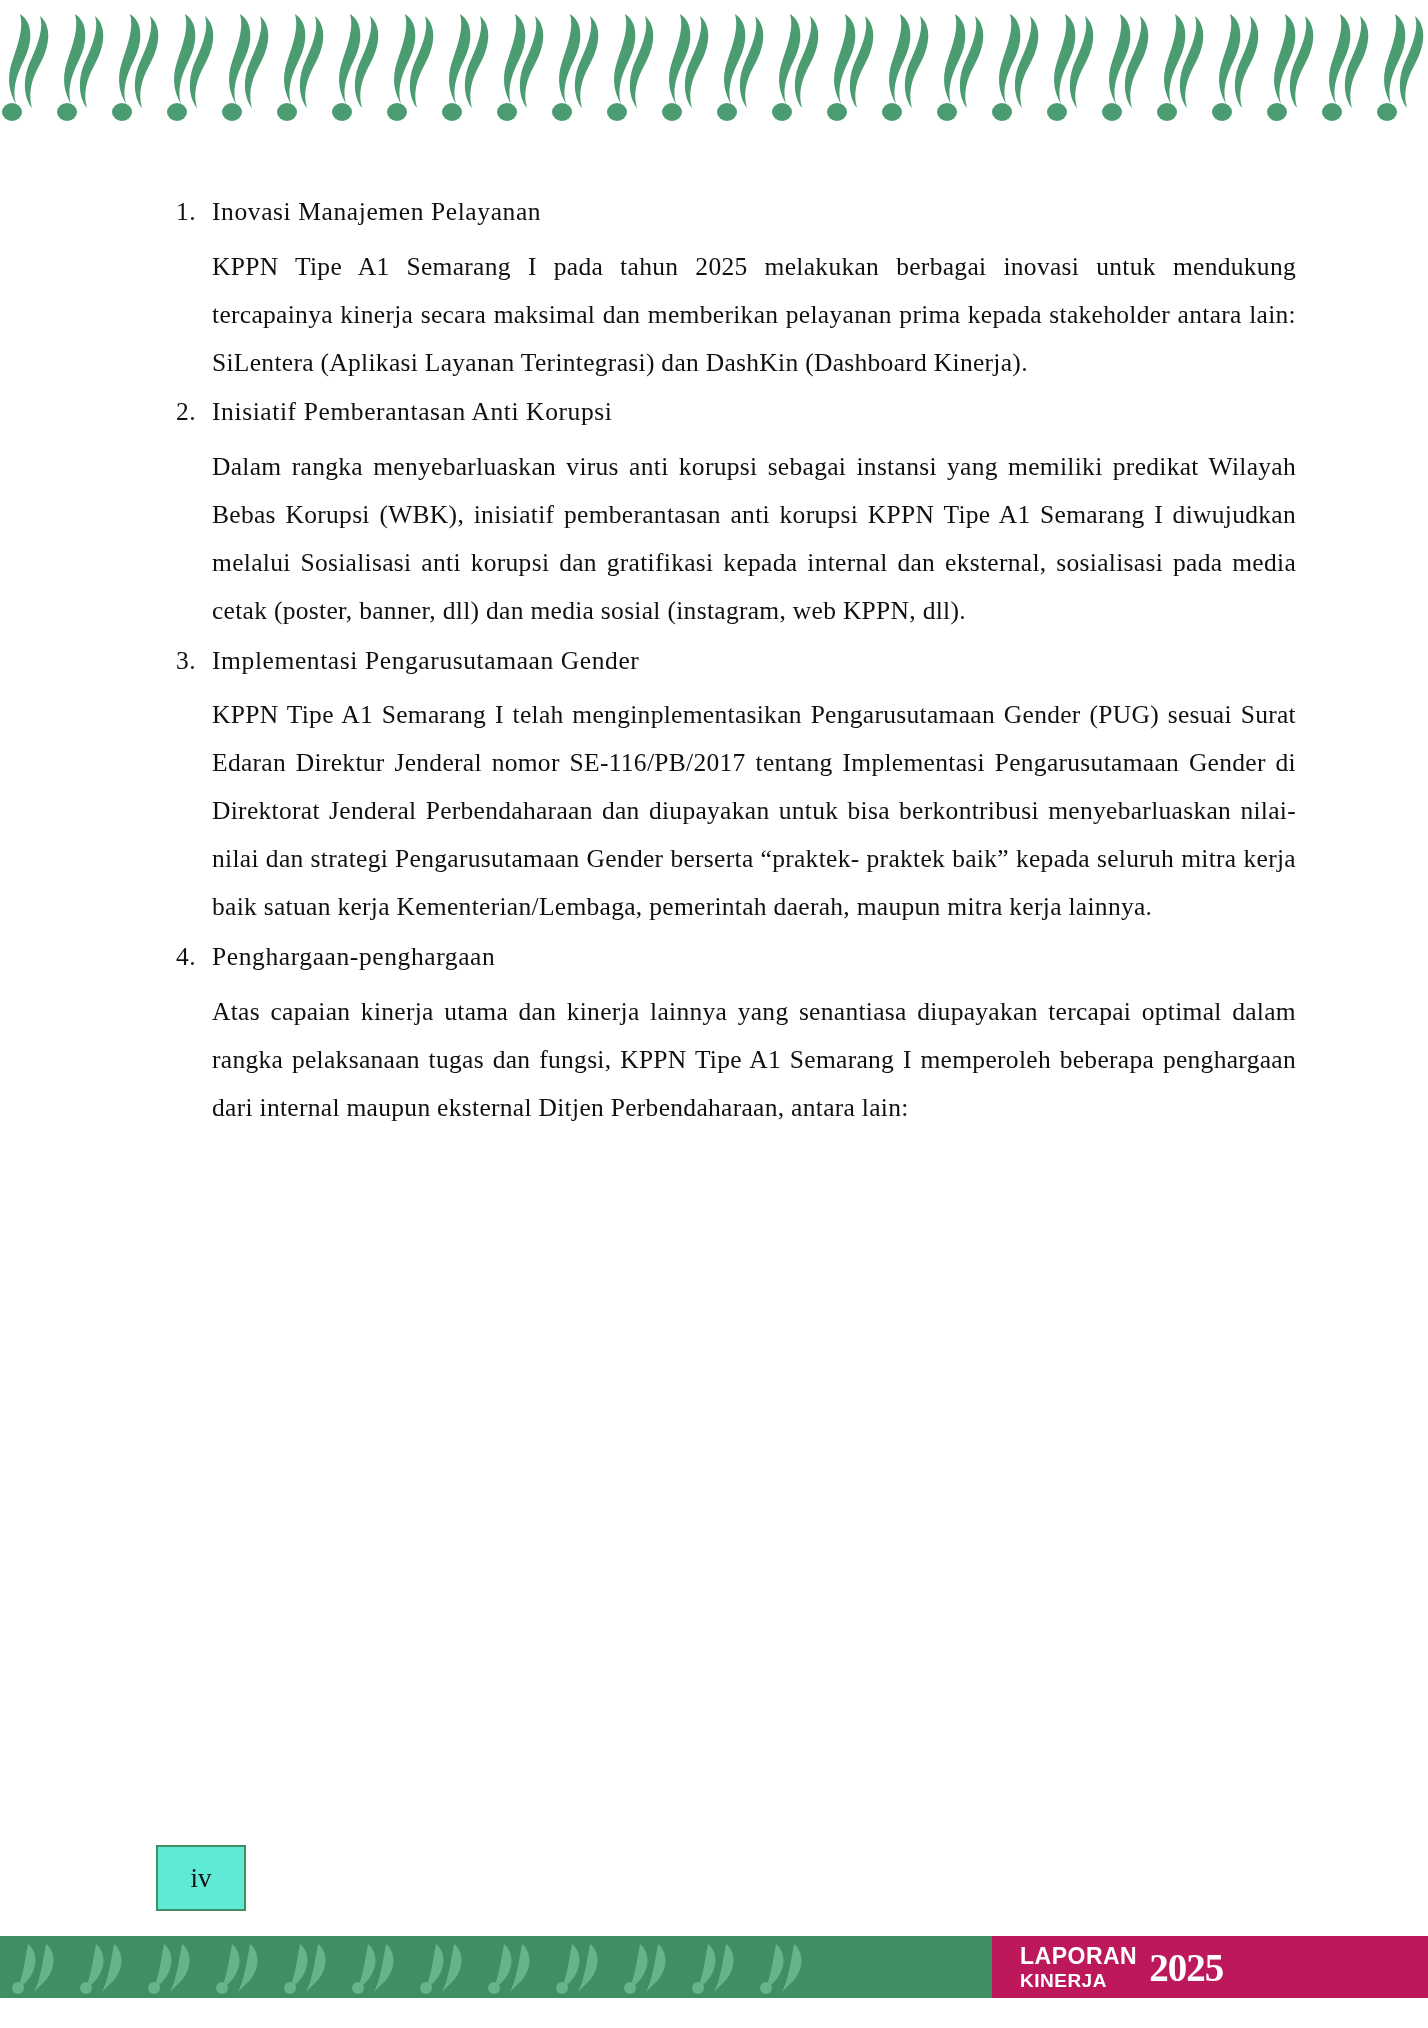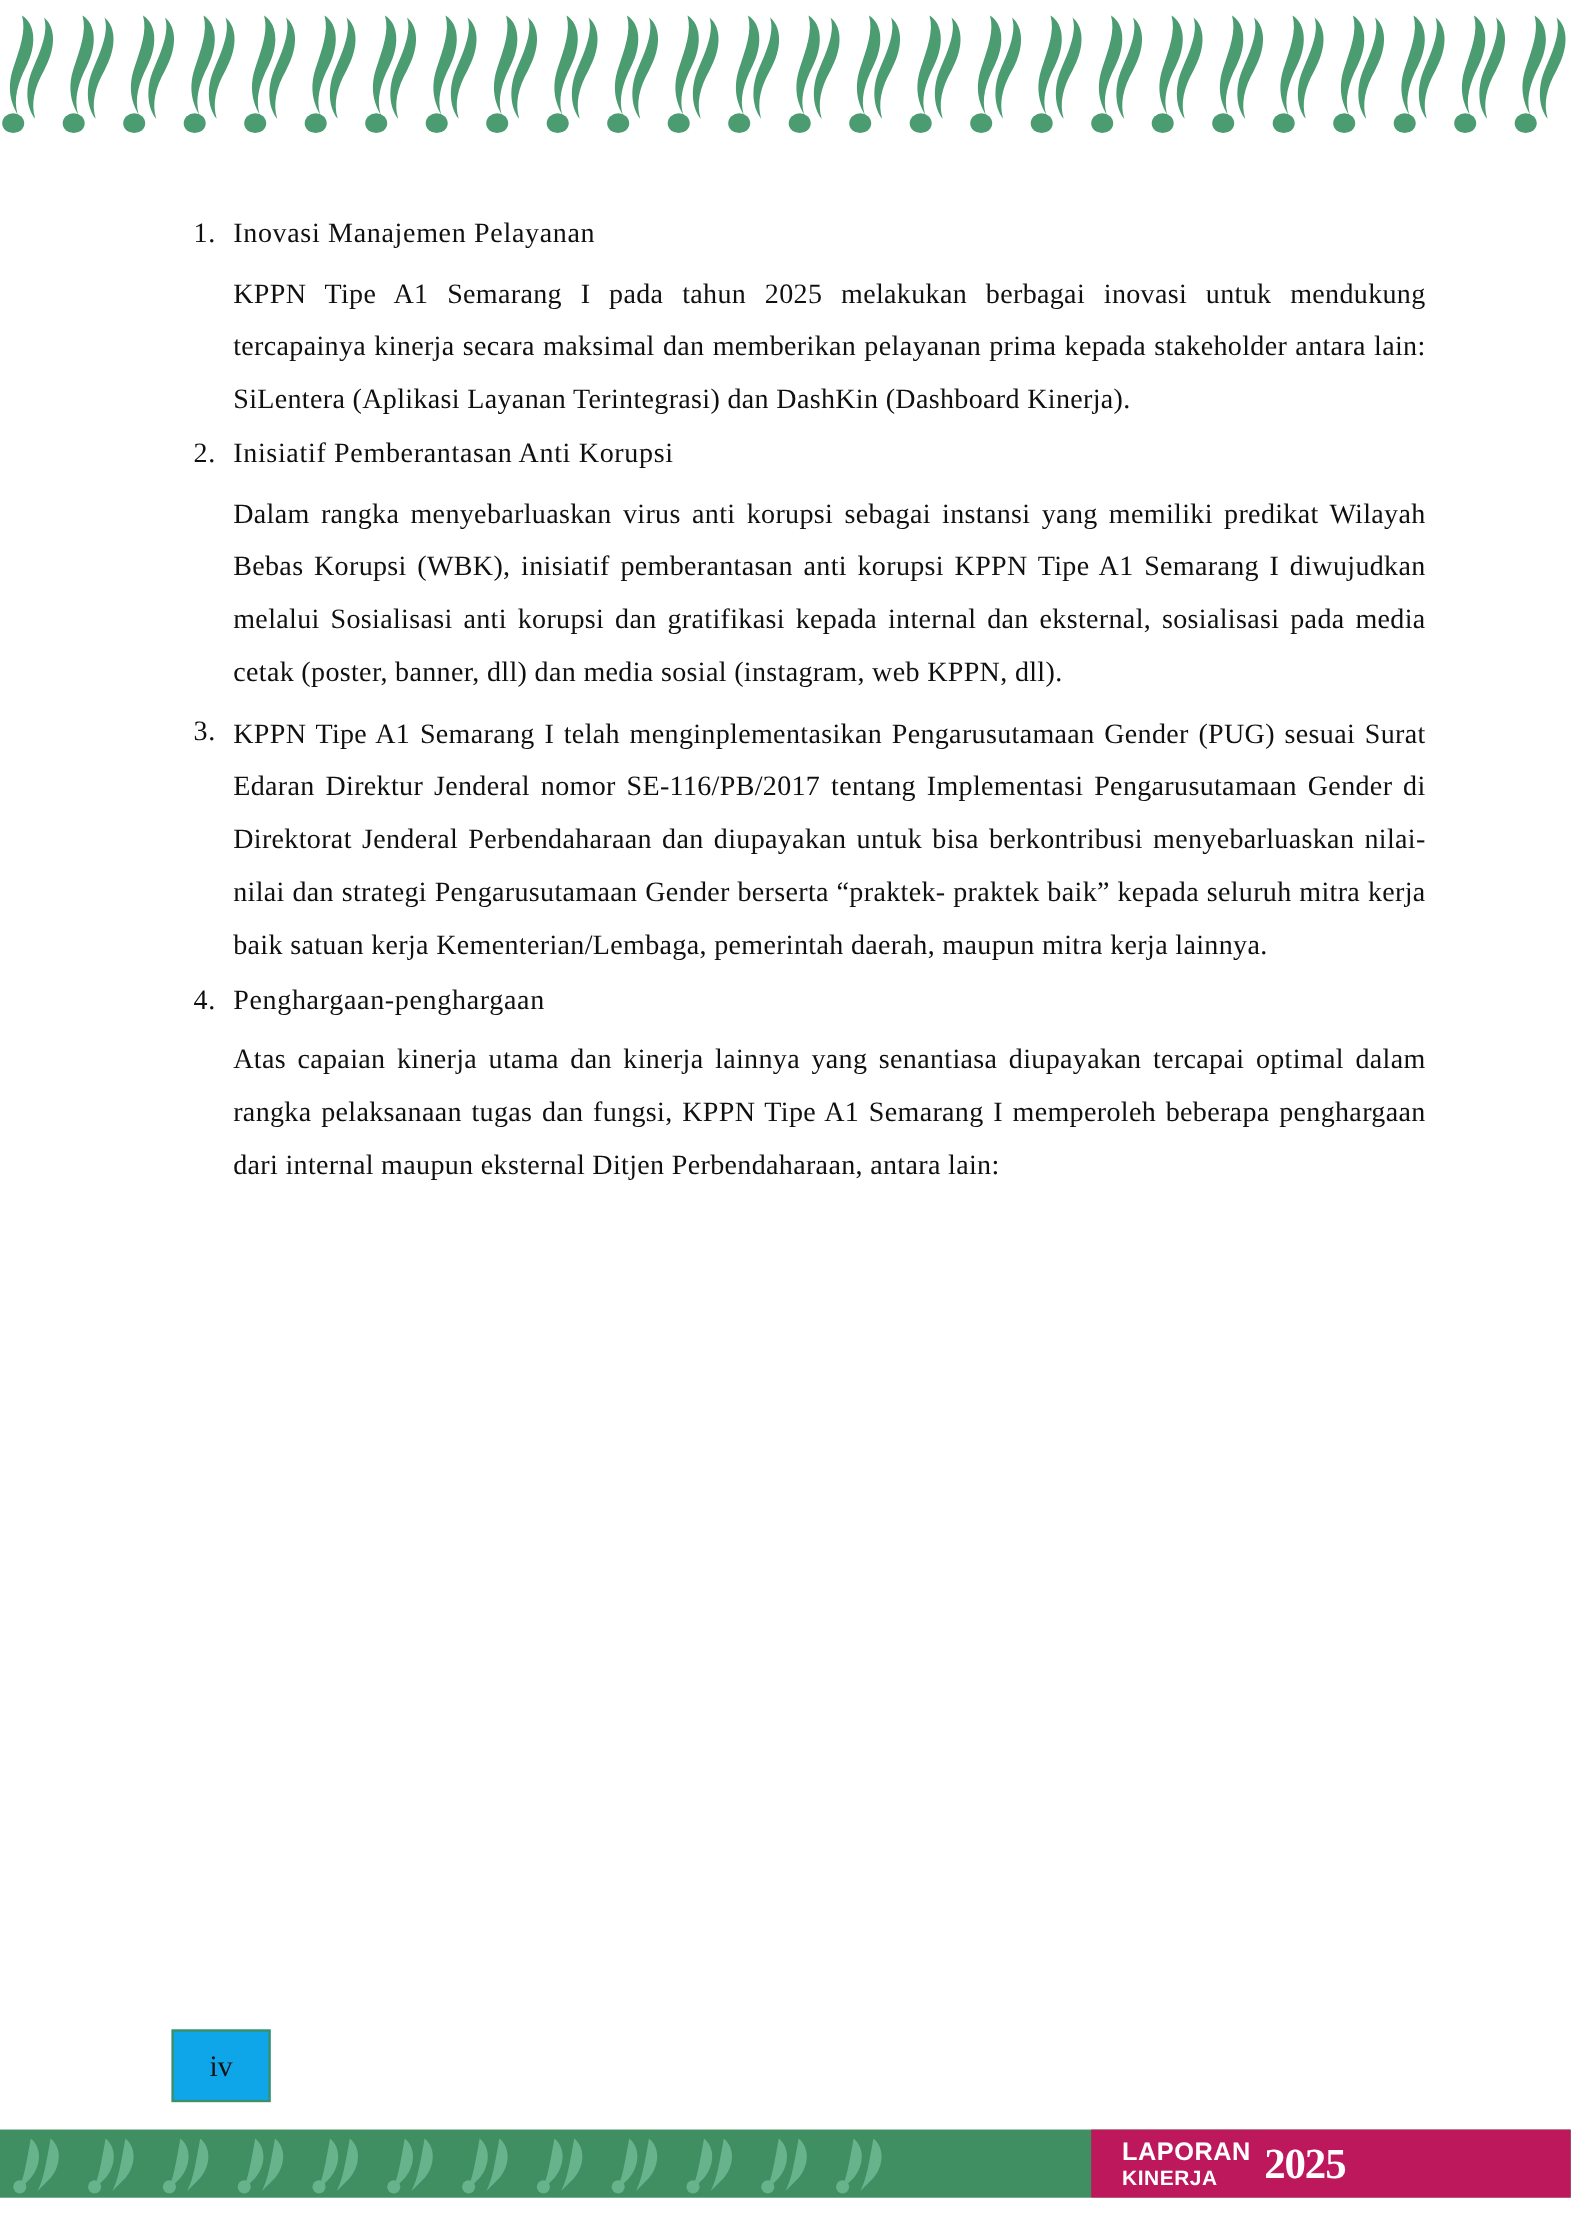--- a/index.html
+++ b/index.html
@@ -86,21 +86,21 @@
   .gap-b { margin-bottom: 28px; }
 
   
   .page-num-box {
     position: absolute;
     left: 156px;
     top: 1845px;
     width: 86px;
     height: 62px;
     border: 2px solid #3f8f63;
-    background: #0ea5e9;
+    background: #5eead4;
     display: flex;
     align-items: center;
     justify-content: center;
     font-size: 27px;
     color: #111111;
     z-index: 5;
   }
 
   
   .footer {
@@ -274,20 +274,21 @@
       <div class="item-head">
         <span class="item-num">2.</span>
         <span>Inisiatif Pemberantasan Anti Korupsi</span>
       </div>
       <div class="item-body gap-a">Dalam rangka menyebarluaskan virus anti korupsi sebagai instansi yang memiliki predikat Wilayah Bebas Korupsi (WBK), inisiatif pemberantasan anti korupsi KPPN Tipe A1 Semarang I diwujudkan melalui Sosialisasi anti korupsi dan gratifikasi kepada internal dan eksternal, sosialisasi pada media cetak (poster, banner, dll) dan media sosial (instagram, web KPPN, dll).</div>
     </li>
 
     <li class="list-item">
       <div class="item-head">
         <span class="item-num">3.</span>
+        <span>Implementasi Pengarusutamaan Gender</span>
       </div>
       <div class="item-body gap-b">KPPN Tipe A1 Semarang I telah menginplementasikan Pengarusutamaan Gender (PUG) sesuai Surat Edaran Direktur Jenderal nomor SE-116/PB/2017 tentang Implementasi Pengarusutamaan Gender di Direktorat Jenderal Perbendaharaan dan diupayakan untuk bisa berkontribusi menyebarluaskan nilai-nilai dan strategi Pengarusutamaan Gender berserta “praktek- praktek baik” kepada seluruh mitra kerja baik satuan kerja Kementerian/Lembaga, pemerintah daerah, maupun mitra kerja lainnya.</div>
     </li>
 
     <li class="list-item">
       <div class="item-head">
         <span class="item-num">4.</span>
         <span>Penghargaan-penghargaan</span>
       </div>
       <div class="item-body">Atas capaian kinerja utama dan kinerja lainnya yang senantiasa diupayakan tercapai optimal dalam rangka pelaksanaan tugas dan fungsi, KPPN Tipe A1 Semarang I memperoleh beberapa penghargaan dari internal maupun eksternal Ditjen Perbendaharaan, antara lain:</div>

